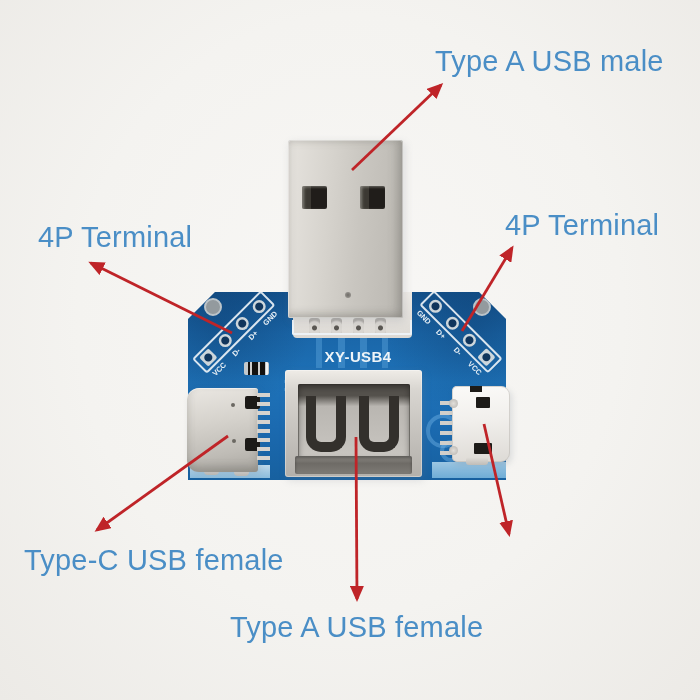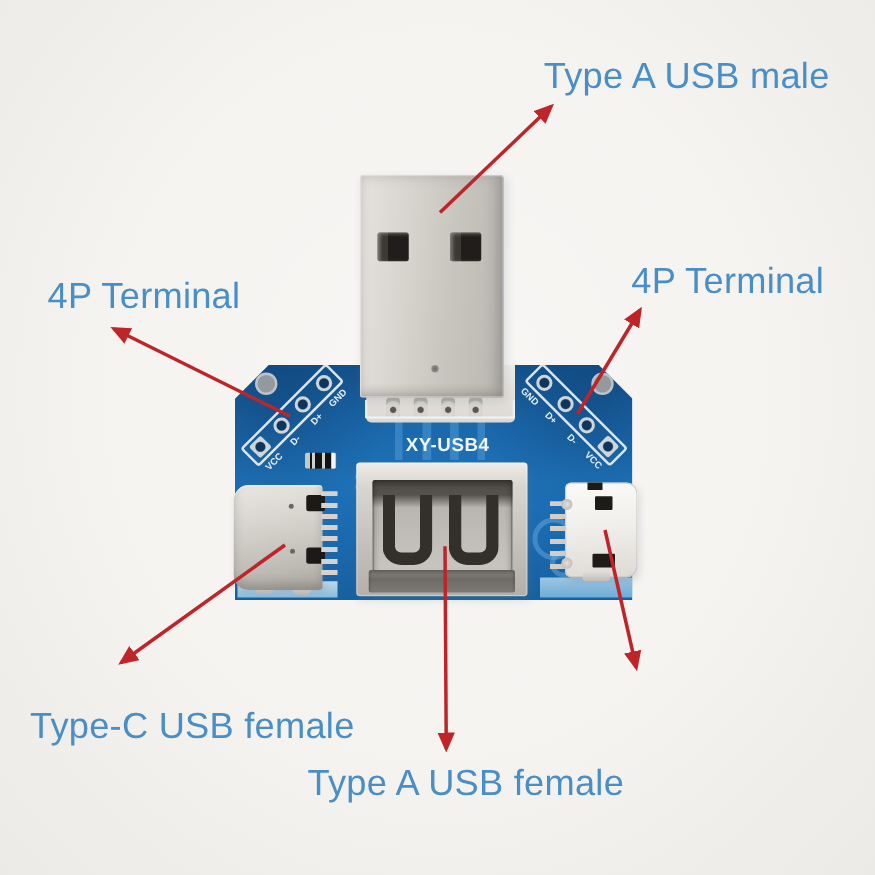--- a/index.html
+++ b/index.html
@@ -96,22 +96,22 @@
   .arrows{position:absolute;left:0;top:0;width:700px;height:700px;pointer-events:none;}
 </style>
 </head>
 <body>
 
 <div class="stage">
 
   <div class="lbl" style="left:435px;top:46px;">Type A USB male</div>
   <div class="lbl" style="left:38px;top:222px;">4P Terminal</div>
   <div class="lbl" style="left:505px;top:210px;">4P Terminal</div>
-  <div class="lbl" style="left:24px;top:545px;margin-top:21px;">Type-C USB female</div>
-  <div class="lbl" style="left:246px;top:612px;">Type A USB female</div>
+  <div class="lbl" style="left:24px;top:545px;">Type-C USB female</div>
+  <div class="lbl" style="left:230px;top:612px;">Type A USB female</div>
 
   <div class="board">
     <div class="shade"></div>
 
     <div class="trace" style="left:128px;top:40px;width:6px;height:36px;"></div>
     <div class="trace" style="left:150px;top:40px;width:7px;height:36px;"></div>
     <div class="trace" style="left:172px;top:40px;width:7px;height:36px;"></div>
     <div class="trace" style="left:194px;top:40px;width:6px;height:36px;"></div>
     <div class="trace" style="left:96px;top:88px;width:22px;height:3px;"></div>
     <div class="trace" style="left:96px;top:96px;width:22px;height:3px;"></div>

